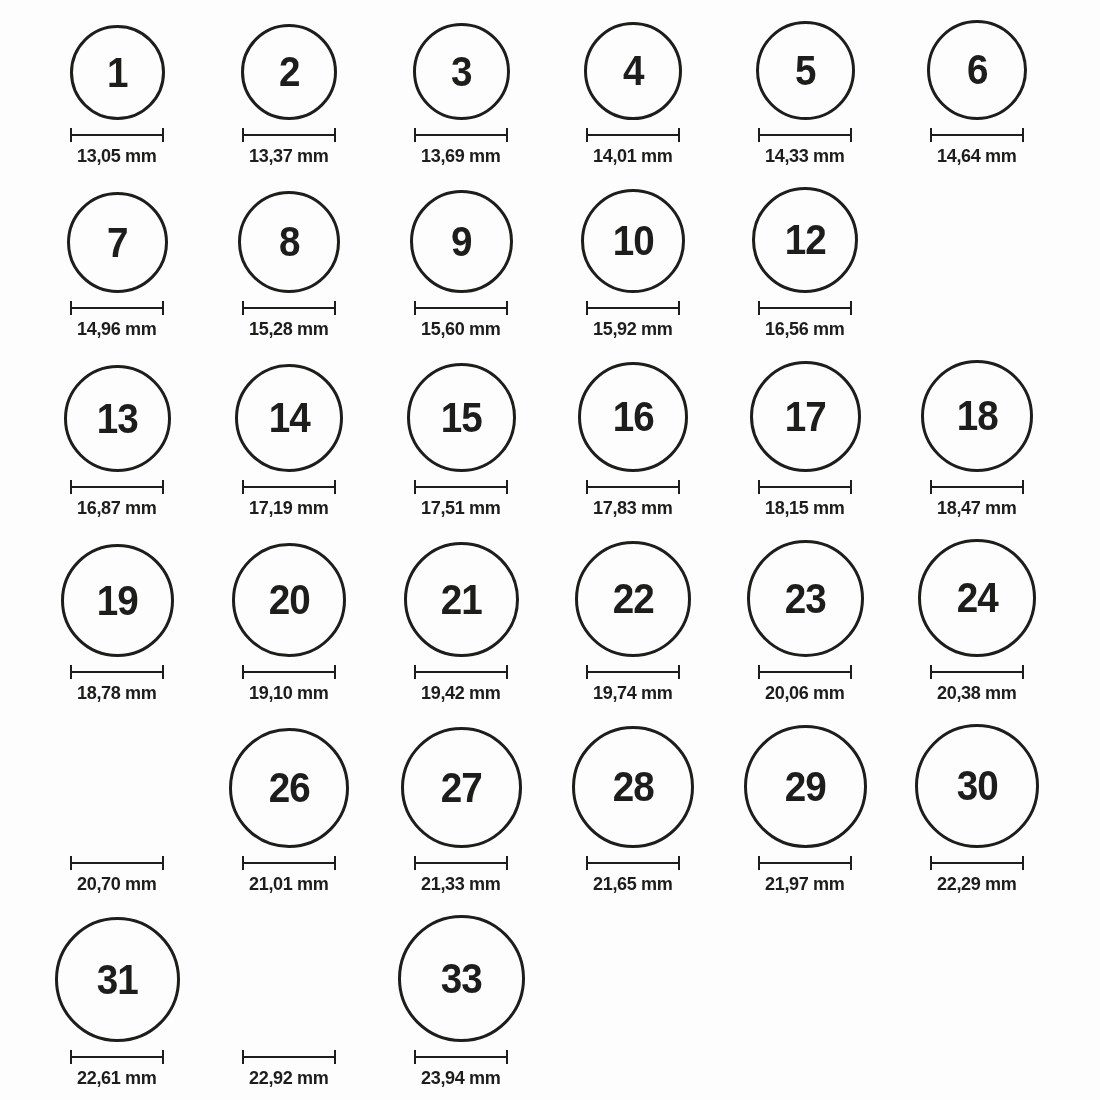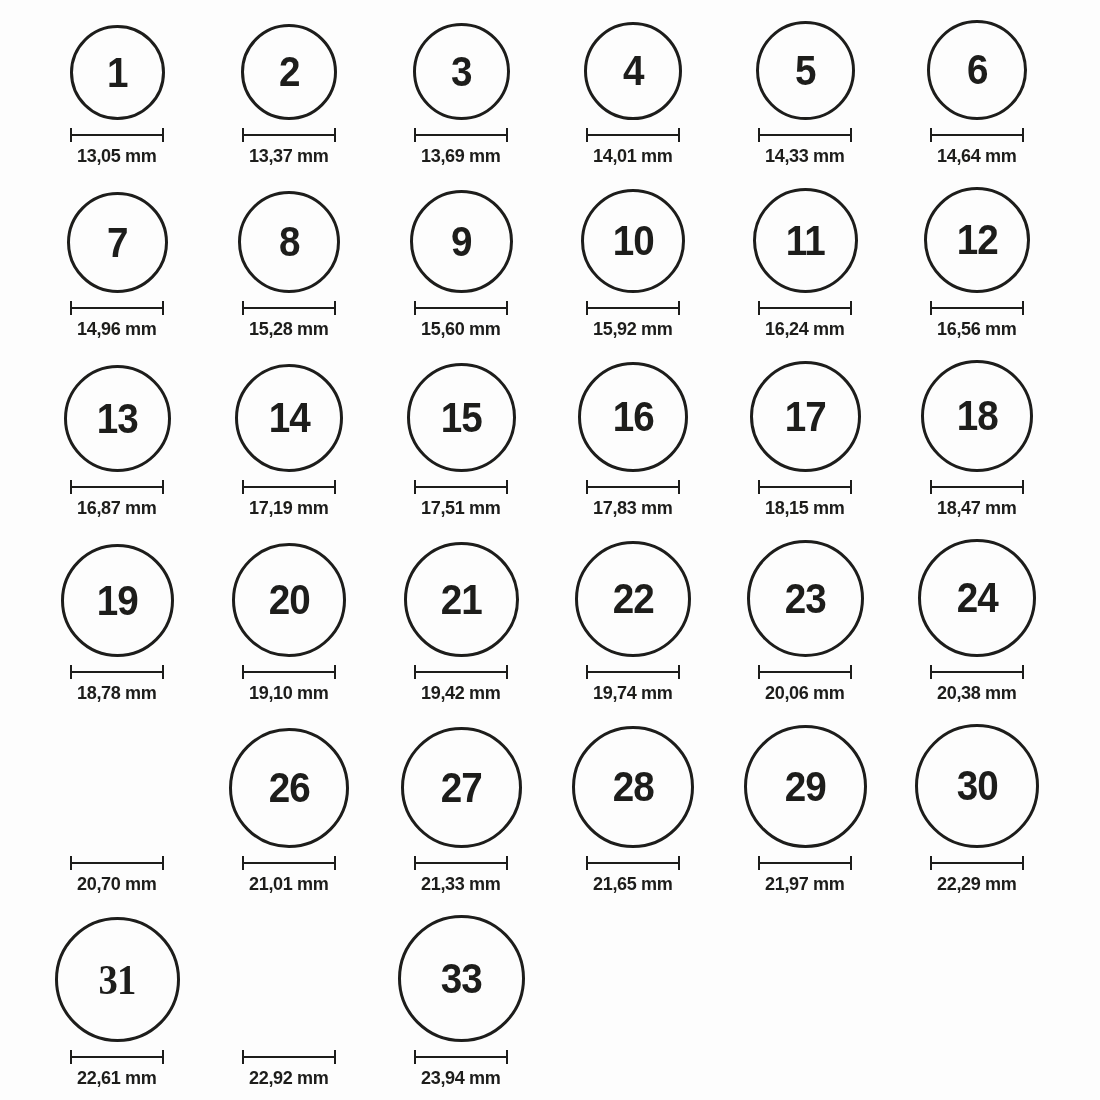--- a/index.html
+++ b/index.html
@@ -103,27 +103,20 @@
     <div class="mlabel">15,60 mm</div>
   </div>
       <div class="cell">
     <div class="circle" style="width: 104px; height: 104px;">
       <span class="num">10</span>
     </div>
     <div class="mline"></div>
     <div class="mlabel">15,92 mm</div>
   </div>
       <div class="cell">
-    <div class="circle" style="width: 105px; height: 105px;">
-      <span class="num">11</span>
-    </div>
-    <div class="mline"></div>
-    <div class="mlabel">16,24 mm</div>
-  </div>
-      <div class="cell">
     <div class="circle" style="width: 106px; height: 106px;">
       <span class="num">12</span>
     </div>
     <div class="mline"></div>
     <div class="mlabel">16,56 mm</div>
   </div>
     </div>
     <div class="row">
       <div class="cell">
     <div class="circle" style="width: 107px; height: 107px;">
@@ -248,21 +241,21 @@
       <div class="cell">
     <div class="circle" style="width: 124px; height: 124px;">
       <span class="num">30</span>
     </div>
     <div class="mline"></div>
     <div class="mlabel">22,29 mm</div>
   </div>
     </div>
     <div class="row">
       <div class="cell">
-    <div class="circle" style="width: 125px; height: 125px; font-family: Liberation Serif, serif;">
+    <div class="circle" style="width: 125px; height: 125px;">
       <span class="num">31</span>
     </div>
     <div class="mline"></div>
     <div class="mlabel">22,61 mm</div>
   </div>
       <div class="cell">
     <div class="mline"></div>
     <div class="mlabel">22,92 mm</div>
   </div>
       <div class="cell">

